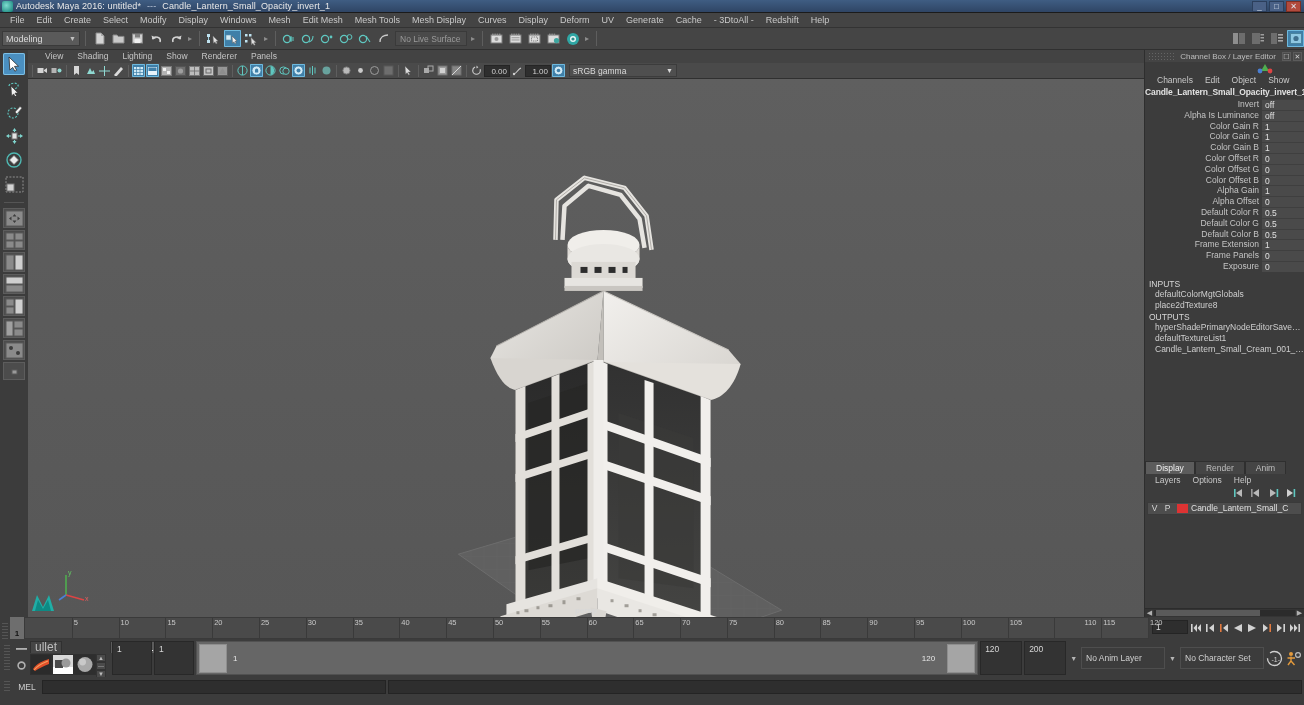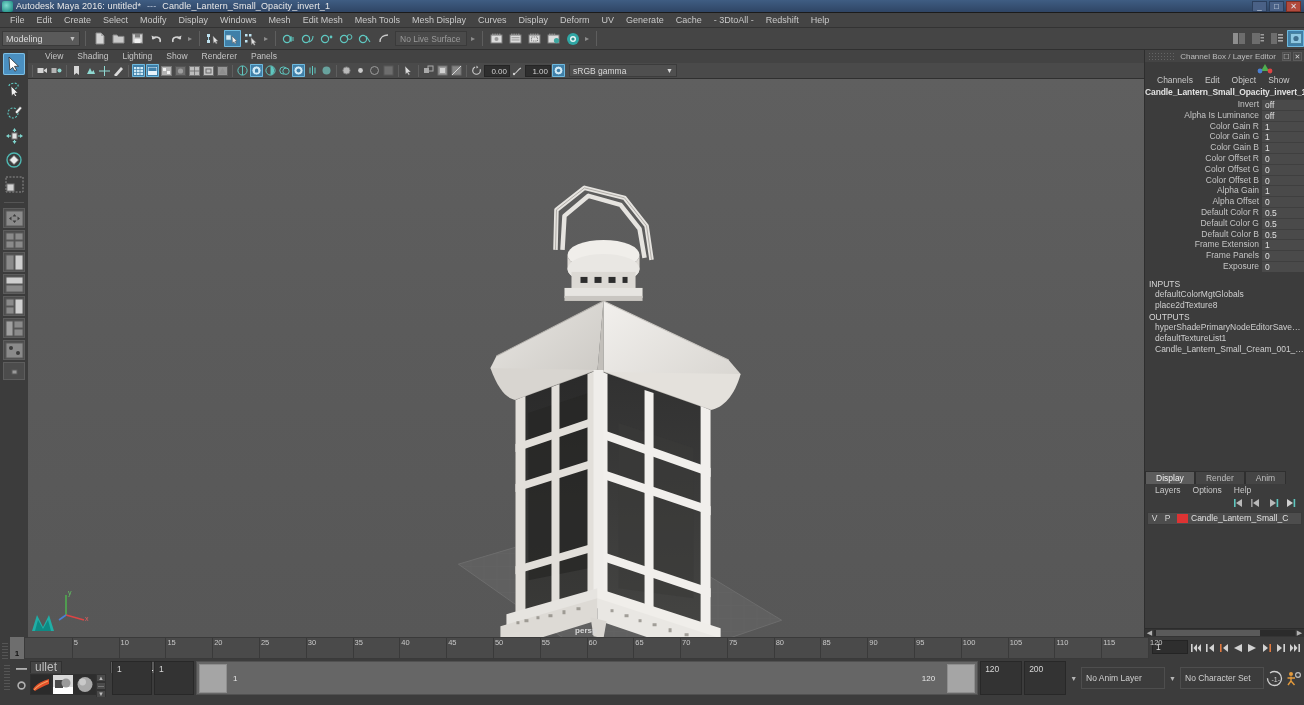--- a/index.html
+++ b/index.html
@@ -1052,21 +1052,21 @@
         <div class="ts-num" style="left: 70.8333%;">85</div>
         <div class="ts-tick" style="left: 75%;"></div>
         <div class="ts-num" style="left: 75%;">90</div>
         <div class="ts-tick" style="left: 79.1667%;"></div>
         <div class="ts-num" style="left: 79.1667%;">95</div>
         <div class="ts-tick" style="left: 83.3333%;"></div>
         <div class="ts-num" style="left: 83.3333%;">100</div>
         <div class="ts-tick" style="left: 87.5%;"></div>
         <div class="ts-num" style="left: 87.5%;">105</div>
         <div class="ts-tick" style="left: 91.6667%;"></div>
-        <div class="ts-num" style="left: 91.6667%;">110</div>
+        <div class="ts-num" style="left: 91.6667%; padding-left: 28px;">110</div>
         <div class="ts-tick" style="left: 95.8333%;"></div>
         <div class="ts-num" style="left: 95.8333%;">115</div>
         <div class="ts-tick" style="left: 100%;"></div>
         <div class="ts-num" style="left: 100%;">120</div>
       </div>
     <div class="ts-field">1</div>
     <div class="ts-transport">
       <div class="tp">
           <svg width="11" height="10" viewBox="0 0 11 10">
             <rect x="0" y="1" width="1.6" height="8" fill="#d2d2d2"></rect>
@@ -1184,14 +1184,20 @@
       <circle cx="8.5" cy="8.5" r="7" fill="none" stroke="#cfcfcf" stroke-width="1.3" stroke-dasharray="22 6"></circle>
       <text x="5.5" y="11.5" font-size="7" fill="#cfcfcf" font-family="Liberation Sans, sans-serif">-1-</text>
       </svg>
     <svg width="17" height="17" viewBox="0 0 17 17">
       <circle cx="6" cy="4" r="2" fill="#e39a3c"></circle>
         <path d="M6 6.5 L6 11 L3 15 M6 11 L9.5 15 M2.5 8 L10 8" stroke="#e39a3c" stroke-width="1.4" fill="none"></path>
       <circle cx="13" cy="5" r="2.4" fill="none" stroke="#bdbdbd" stroke-width="1.2"></circle>
       </svg>
   </div>
 
+  <div class="cmdline">
+    <div class="cmd-grip"></div>
+    <div class="cmd-lang">MEL</div>
+    <div class="cmd-input"></div>
+    <div class="cmd-out"></div>
+  </div>
   <div class="helpline"></div>
 </div>
 
 </body></html>

